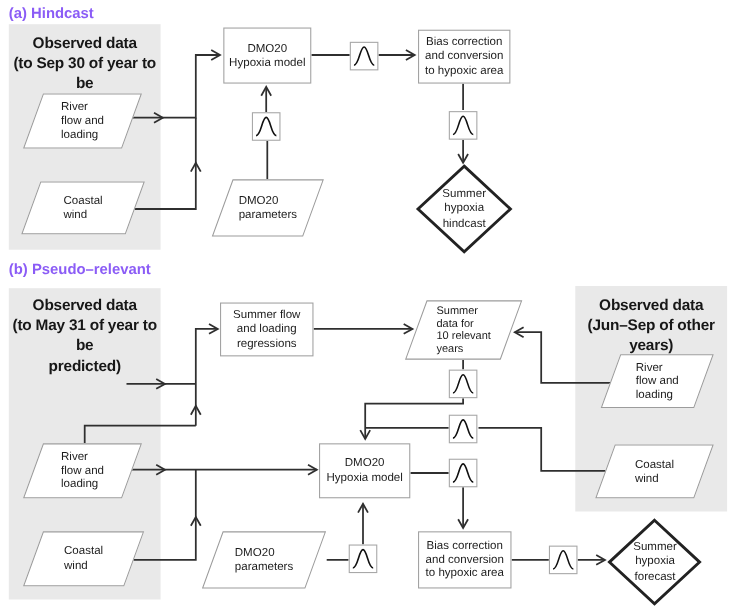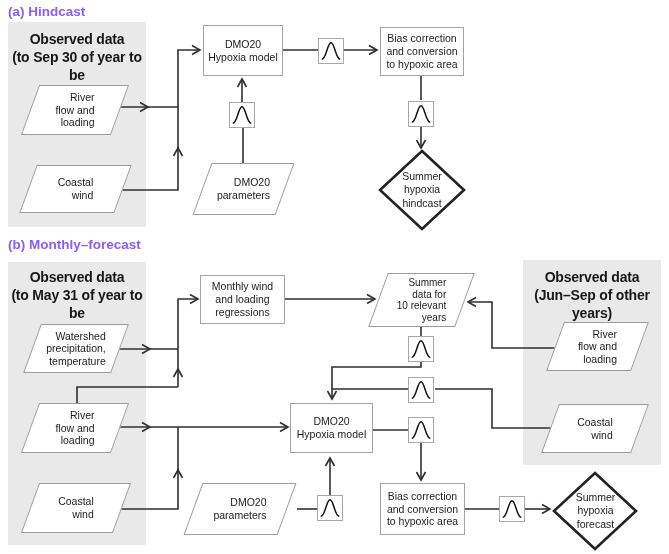--- a/index.html
+++ b/index.html
@@ -22,21 +22,21 @@
     display:flex;align-items:center;justify-content:center;text-align:center;
     font-size:10.5px;line-height:1.22;white-space:pre-line;box-sizing:border-box;
   }
   .pg{position:absolute;}
   .pg .bg{
     position:absolute;top:0;bottom:0;left:10px;right:10px;
     transform:skewX(-20deg);background:#ffffff;border:1px solid #9c9c9c;
   }
   .pg .lbl{
     position:absolute;inset:0;display:flex;align-items:center;justify-content:center;
-    text-align:right;font-size:10.5px;line-height:1.2;white-space:pre-line;
+    text-align:left;font-size:10.5px;line-height:1.2;white-space:pre-line;
   }
   .bell{
     position:absolute;width:26px;height:26px;background:#ffffff;
     border:1px solid #a8a8a8;box-sizing:border-box;
   }
   .bell svg{display:block;width:100%;height:100%;}
   .dlabel{
     position:absolute;display:flex;align-items:center;justify-content:center;
     text-align:center;font-size:10.5px;line-height:1.25;white-space:pre-line;
   }
@@ -150,50 +150,44 @@
   <div class="bell" style="left:408px;top:101px;">
     <svg viewBox="0 0 26 26">
         <path d="M3 22 C8 22 9 4 13 4 C17 4 18 22 23 22" fill="none" stroke="#111" stroke-width="1.6"></path>
       </svg>
   </div>
 
   <div class="dlabel" style="left:382px;top:155px;width:80px;height:70px;">Summer
 hypoxia
 hindcast</div>
 
-  <div class="ptitle" style="left:8px;top:237px;">(b) Monthly–forecast</div>
+  <div class="ptitle" style="left:8px;top:237px;">(b) Pseudo–relevant</div>
 
   <div class="pheader" style="left:10px;top:268px;width:134px;">Observed data
 (to May 31 of year to be
 predicted)</div>
 
   <div class="pheader" style="left:525px;top:268px;width:134px;">Observed data
 (Jun–Sep of other years)</div>
 
-  <div class="pg" style="left:22px;top:324px;width:108px;height:49px;">
-    <div class="bg"></div>
-    <div class="lbl">Watershed
-precipitation,
-temperature</div>
-  </div>
 
   <div class="pg" style="left:20px;top:403px;width:110px;height:50px;">
     <div class="bg"></div>
     <div class="lbl">River
 flow and
 loading</div>
   </div>
 
   <div class="pg" style="left:20px;top:483px;width:112px;height:50px;">
     <div class="bg"></div>
     <div class="lbl">Coastal
 wind</div>
   </div>
 
-  <div class="rbox" style="left:200px;top:275px;width:85px;height:49px;">Monthly wind
+  <div class="rbox" style="left:200px;top:275px;width:85px;height:49px;">Summer flow
 and loading
 regressions</div>
 
   <div class="pg" style="left:368px;top:273px;width:107px;height:54px;">
     <div class="bg"></div>
     <div class="lbl" style="font-size:10px;line-height:1.15;">Summer
 data for
 10 relevant
 years</div>
   </div>

